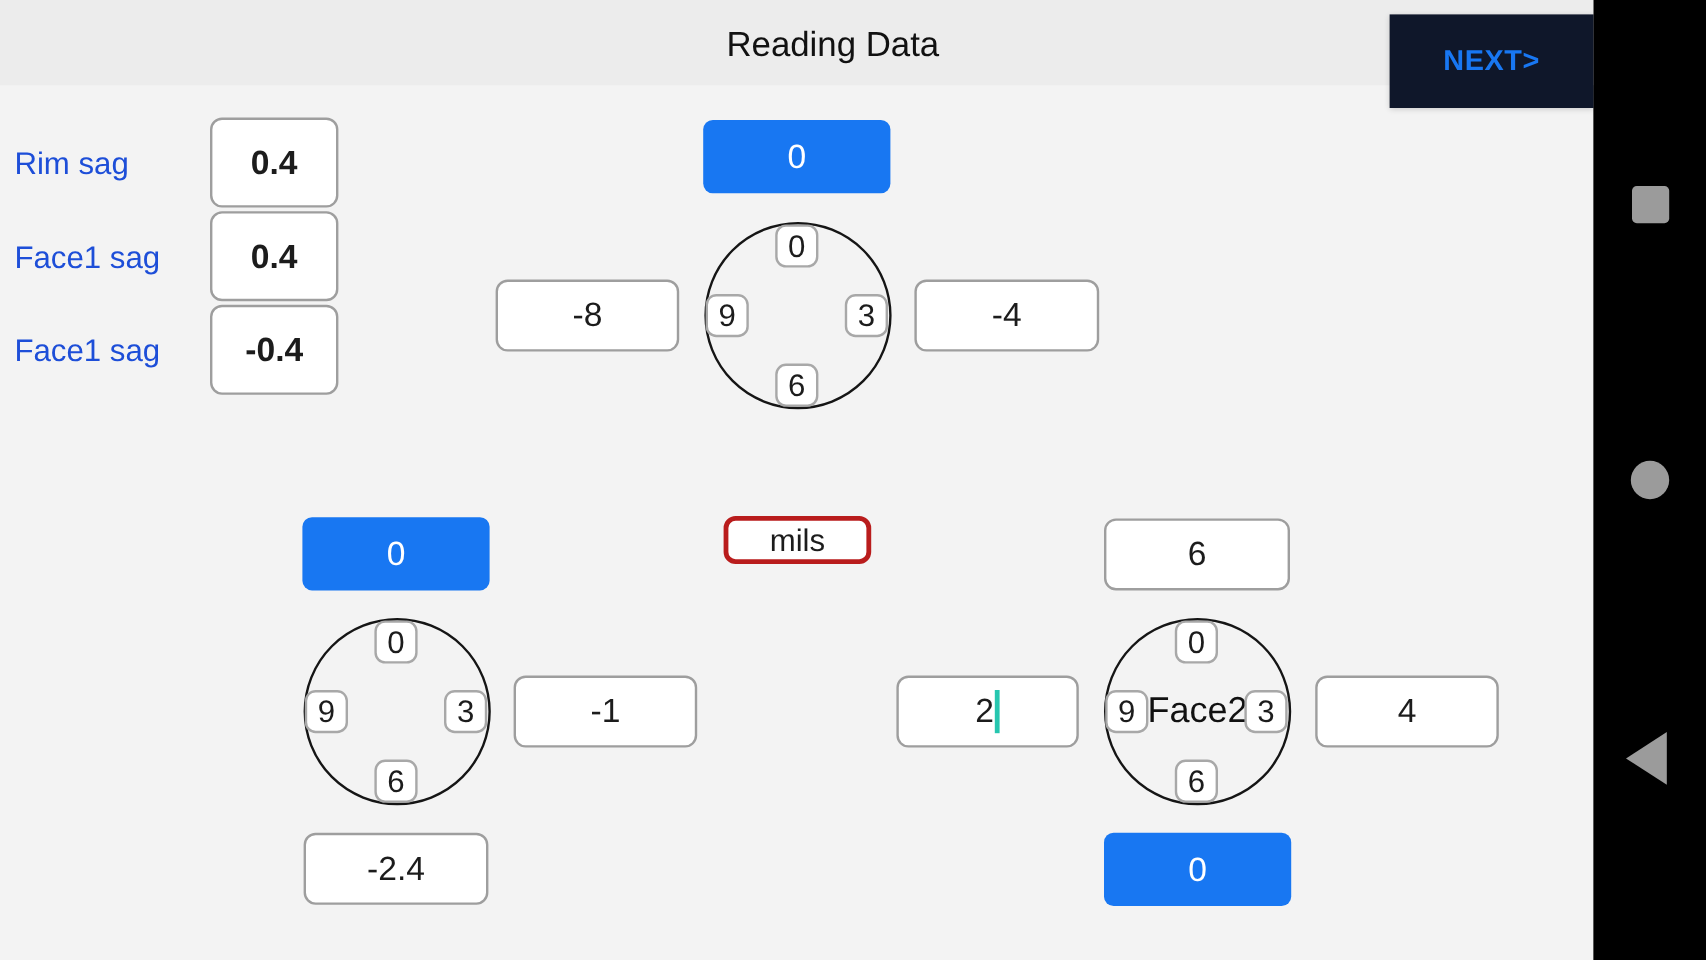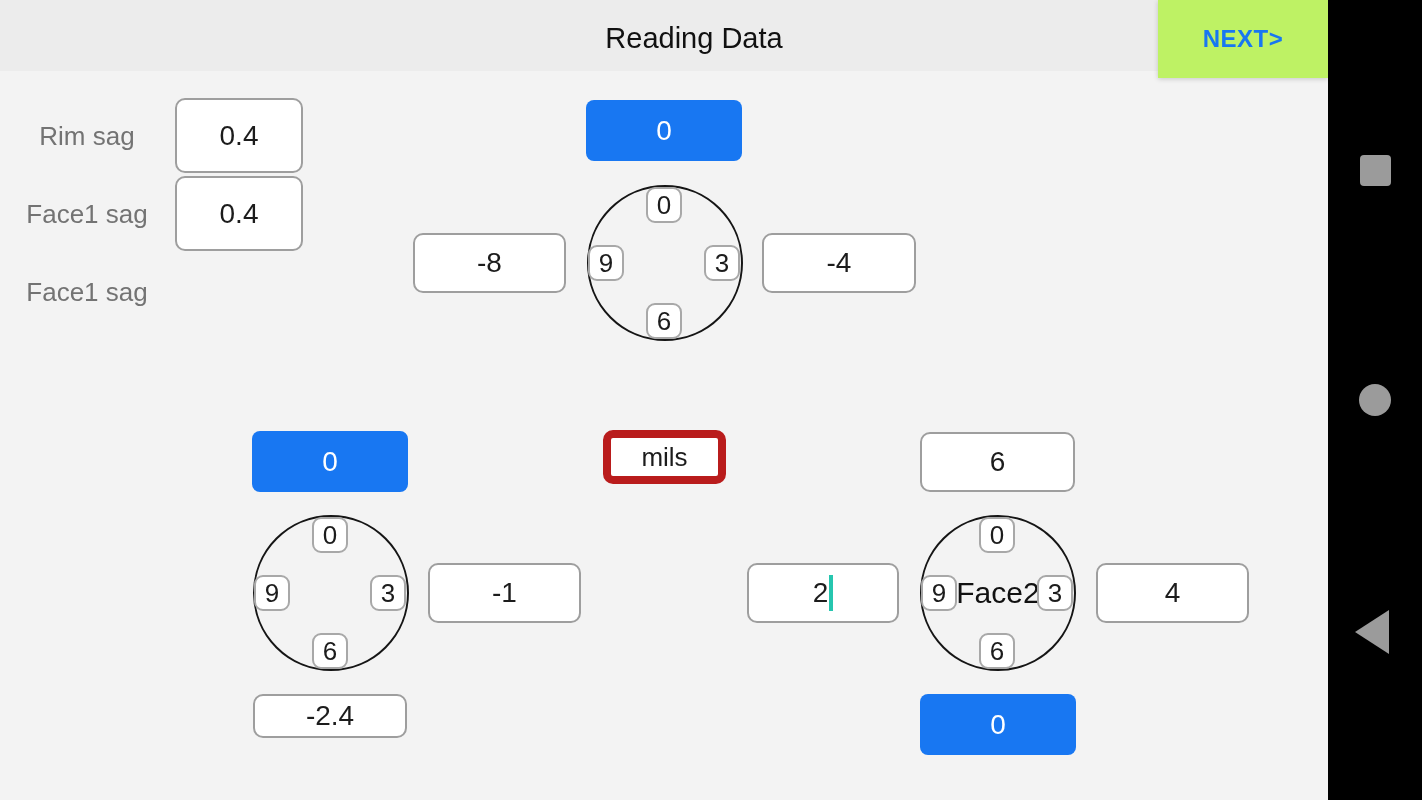--- a/index.html
+++ b/index.html
@@ -5,52 +5,52 @@
   * { margin:0; padding:0; box-sizing:border-box; }
   html,body { background:#000; }
   body { font-family:"Liberation Sans","DejaVu Sans",sans-serif; }
   .screen { position:relative; width:1422px; height:800px; overflow:hidden; background:#000; }
   .content { position:absolute; left:0; top:0; width:1328px; height:800px; background:#f3f3f3; }
 
   
   .header { position:absolute; left:0; top:0; width:1328px; height:71px; background:#ececec; }
   .app-title { position:absolute; left:0; top:22px; width:1388px; text-align:center;
                font-size:29px; color:#111; }
-  .next-panel { position:absolute; left:1158px; top:0; width:170px; height:78px;
-                background:#bef264; box-shadow:0 1px 5px rgba(0,0,0,0.18);
+  .next-panel { position:absolute; left:1158px; top:12px; width:170px; height:78px;
+                background:#0f172a; box-shadow:0 1px 5px rgba(0,0,0,0.18);
                 display:flex; align-items:center; justify-content:center;
                 border:none; cursor:pointer; }
   .next-label { color:#1877f2; font-size:24px; font-weight:bold; letter-spacing:0.5px; }
 
   
   .sag-label { position:absolute; left:12px; width:150px; height:30px; line-height:30px;
-               text-align:center; font-size:26px; color:#737373; }
-  .sag-box { left:175px; width:128px; height:75px; border-radius:12px; }
+               text-align:left; font-size:26px; color:#1d4ed8; }
+  .sag-box { left:175px; width:107px; height:75px; border-radius:12px;font-weight:bold; }
 
   
   .value-box { position:absolute; background:#fff; border:2px solid #9e9e9e; border-radius:10px;
                display:flex; align-items:center; justify-content:center;
                font-size:28px; color:#1c1c1c; }
 
   
   .zero-btn { position:absolute; width:156px; height:61px; background:#1877f2; border:none;
               border-radius:8px; display:flex; align-items:center; justify-content:center;
               color:#fff; font-size:28px; cursor:pointer; }
 
   
   .dial-circle { position:absolute; width:156px; height:156px; border:2px solid #151515;
                  border-radius:50%; }
   .dial-name { position:absolute; width:156px; height:156px; display:flex; align-items:center;
                justify-content:center; font-size:30px; color:#111; }
   .pos-chip { position:absolute; width:36px; height:36px; background:#fff; border:2px solid #a8a8a8;
               border-radius:9px; display:flex; align-items:center; justify-content:center;
               font-size:26px; color:#1c1c1c; }
 
-  .units-box { position:absolute; left:603px; top:430px; width:123px; height:54px;
-               background:#fff; border:8px solid #b91c1c; border-radius:10px;
+  .units-box { position:absolute; left:603px; top:430px; width:123px; height:40px;
+               background:#fff; border:4px solid #b91c1c; border-radius:10px;
                display:flex; align-items:center; justify-content:center;
                font-size:26px; color:#1c1c1c; cursor:pointer; }
 
   .text-cursor { display:inline-block; width:4px; height:36px; background:#26c6af;
                  margin-left:1px; vertical-align:middle; }
 
   
   .navbar { position:absolute; left:1328px; top:0; width:94px; height:800px; background:#000; }
   .nav-recents { position:absolute; left:32px; top:155px; width:31px; height:31px;
                  background:#9b9b9b; border-radius:4px; cursor:pointer; }
@@ -73,39 +73,40 @@
       <span class="next-label">NEXT&gt;</span>
     </button>
 
     <div class="sag-label" style="top:121px;">Rim sag</div>
     <div class="value-box sag-box" style="top:98px;">0.4</div>
 
     <div class="sag-label" style="top:199px;">Face1 sag</div>
     <div class="value-box sag-box" style="top:176px;">0.4</div>
 
     <div class="sag-label" style="top:277px;">Face1 sag</div>
+    <div class="value-box sag-box" style="top:254px;">-0.4</div>
 
     <button class="zero-btn" style="left:586px; top:100px;">0</button>
     <div class="dial-circle" style="left:587px; top:185px;"></div>
     <div class="pos-chip" style="left:646px; top:187px;">0</div>
     <div class="pos-chip" style="left:588px; top:245px;">9</div>
     <div class="pos-chip" style="left:704px; top:245px;">3</div>
     <div class="pos-chip" style="left:646px; top:303px;">6</div>
     <div class="value-box" style="left:413px; top:233px; width:153px; height:60px;">-8</div>
     <div class="value-box" style="left:762px; top:233px; width:154px; height:60px;">-4</div>
     <div class="units-box">mils</div>
 
     <button class="zero-btn" style="left:252px; top:431px;">0</button>
     <div class="dial-circle" style="left:253px; top:515px;"></div>
     <div class="pos-chip" style="left:312px; top:517px;">0</div>
     <div class="pos-chip" style="left:254px; top:575px;">9</div>
     <div class="pos-chip" style="left:370px; top:575px;">3</div>
     <div class="pos-chip" style="left:312px; top:633px;">6</div>
     <div class="value-box" style="left:428px; top:563px; width:153px; height:60px;">-1</div>
-    <div class="value-box" style="left:253px; top:694px; width:154px; height:44px;">-2.4</div>
+    <div class="value-box" style="left:253px; top:694px; width:154px; height:60px;">-2.4</div>
 
     <div class="value-box" style="left:920px; top:432px; width:155px; height:60px;">6</div>
     <div class="dial-circle" style="left:920px; top:515px;"></div>
     <div class="dial-name" style="left:920px; top:515px;text-align:right;">Face2</div>
     <div class="pos-chip" style="left:979px; top:517px;">0</div>
     <div class="pos-chip" style="left:921px; top:575px;">9</div>
     <div class="pos-chip" style="left:1037px; top:575px;">3</div>
     <div class="pos-chip" style="left:979px; top:633px;">6</div>
     <div class="value-box" style="left:747px; top:563px; width:152px; height:60px;">
       <span>2</span>

